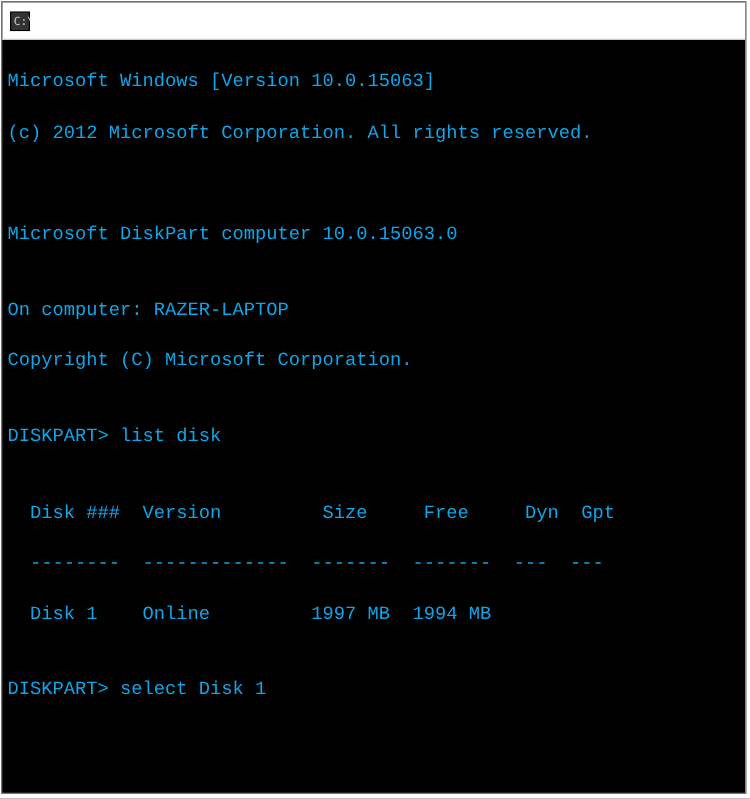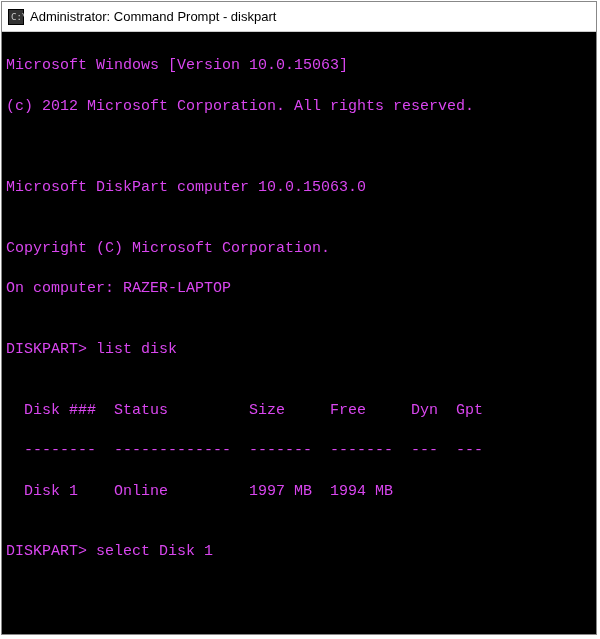--- a/index.html
+++ b/index.html
@@ -32,21 +32,21 @@
     }
     .titlebar-icon {
       width: 16px;
       height: 16px;
       margin-right: 6px;
       display: inline-block;
     }
     .console {
       flex: 1;
       background: #000;
-      color: #d946ef;
+      color: #0ea5e9;
       padding: 4px 4px;
       font-size: 15px;
       line-height: 1.35;
       white-space: pre;
       overflow: hidden;
     }
     .console-line { display: block; }
     .table-row { white-space: pre; }
   </style>
 </head>
@@ -54,35 +54,34 @@
 
 <div class="window">
   <div class="titlebar">
     <span class="titlebar-icon">
       <svg viewBox="0 0 16 16" width="16" height="16">
         <rect x="0" y="0" width="16" height="16" fill="#000"></rect>
         <rect x="1" y="1" width="14" height="14" fill="#333"></rect>
         <text x="3" y="11" font-size="9" fill="#ccc" font-family="monospace">C:\</text>
       </svg>
     </span>
-    <span> Administrator: Command Prompt - diskpart</span>
   </div>
   <div class="console">
 <span class="console-line">Microsoft Windows [Version 10.0.15063]</span>
 <span class="console-line">(c) 2012 Microsoft Corporation. All rights reserved.</span>
 <span class="console-line"></span>
 <span class="console-line"></span>
 <span class="console-line">Microsoft DiskPart computer 10.0.15063.0</span>
 <span class="console-line"></span>
+<span class="console-line">On computer: RAZER-LAPTOP</span>
 <span class="console-line">Copyright (C) Microsoft Corporation.</span>
-<span class="console-line">On computer: RAZER-LAPTOP</span>
 <span class="console-line"></span>
 <span class="console-line"><span>DISKPART&gt; </span><span>list disk</span></span>
 <span class="console-line"></span>
-<span class="console-line table-row">  Disk ###  Status         Size     Free     Dyn  Gpt</span>
+<span class="console-line table-row">  Disk ###  Version         Size     Free     Dyn  Gpt</span>
 <span class="console-line table-row">  --------  -------------  -------  -------  ---  ---</span>
 <span class="console-line table-row">  Disk 1    Online         1997 MB  1994 MB</span>
 <span class="console-line"></span>
 <span class="console-line"><span>DISKPART&gt; </span><span>select Disk 1</span></span>
 <span class="console-line"></span>
 
 <span class="console-line"></span>
 
 <span class="console-line"></span>
 

